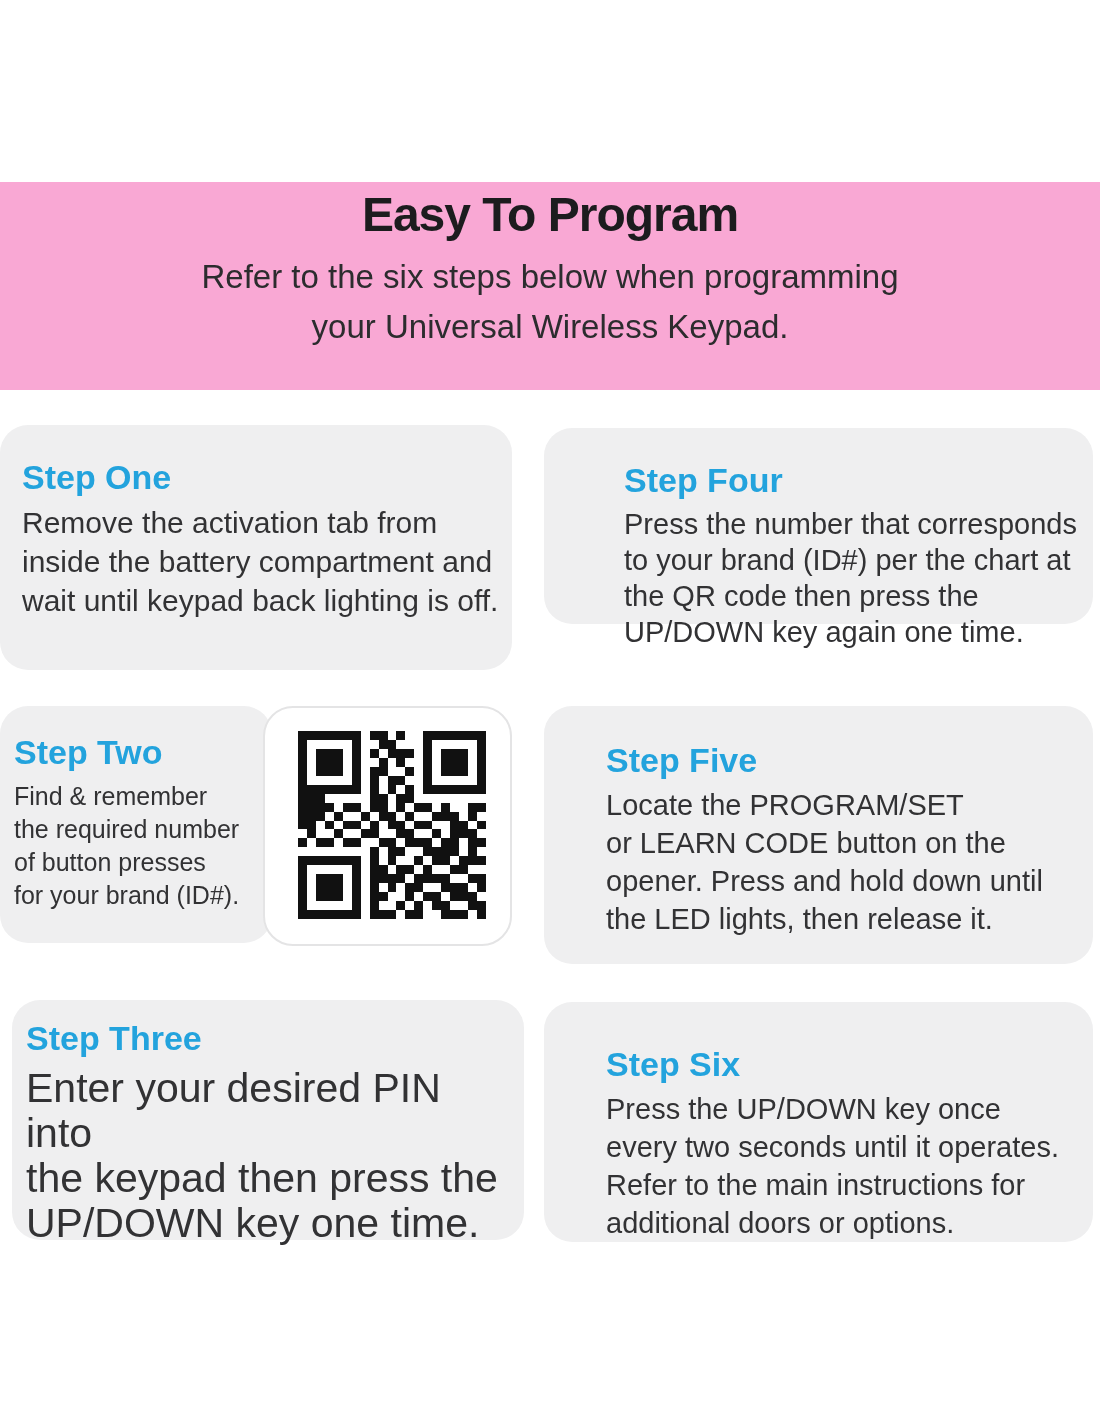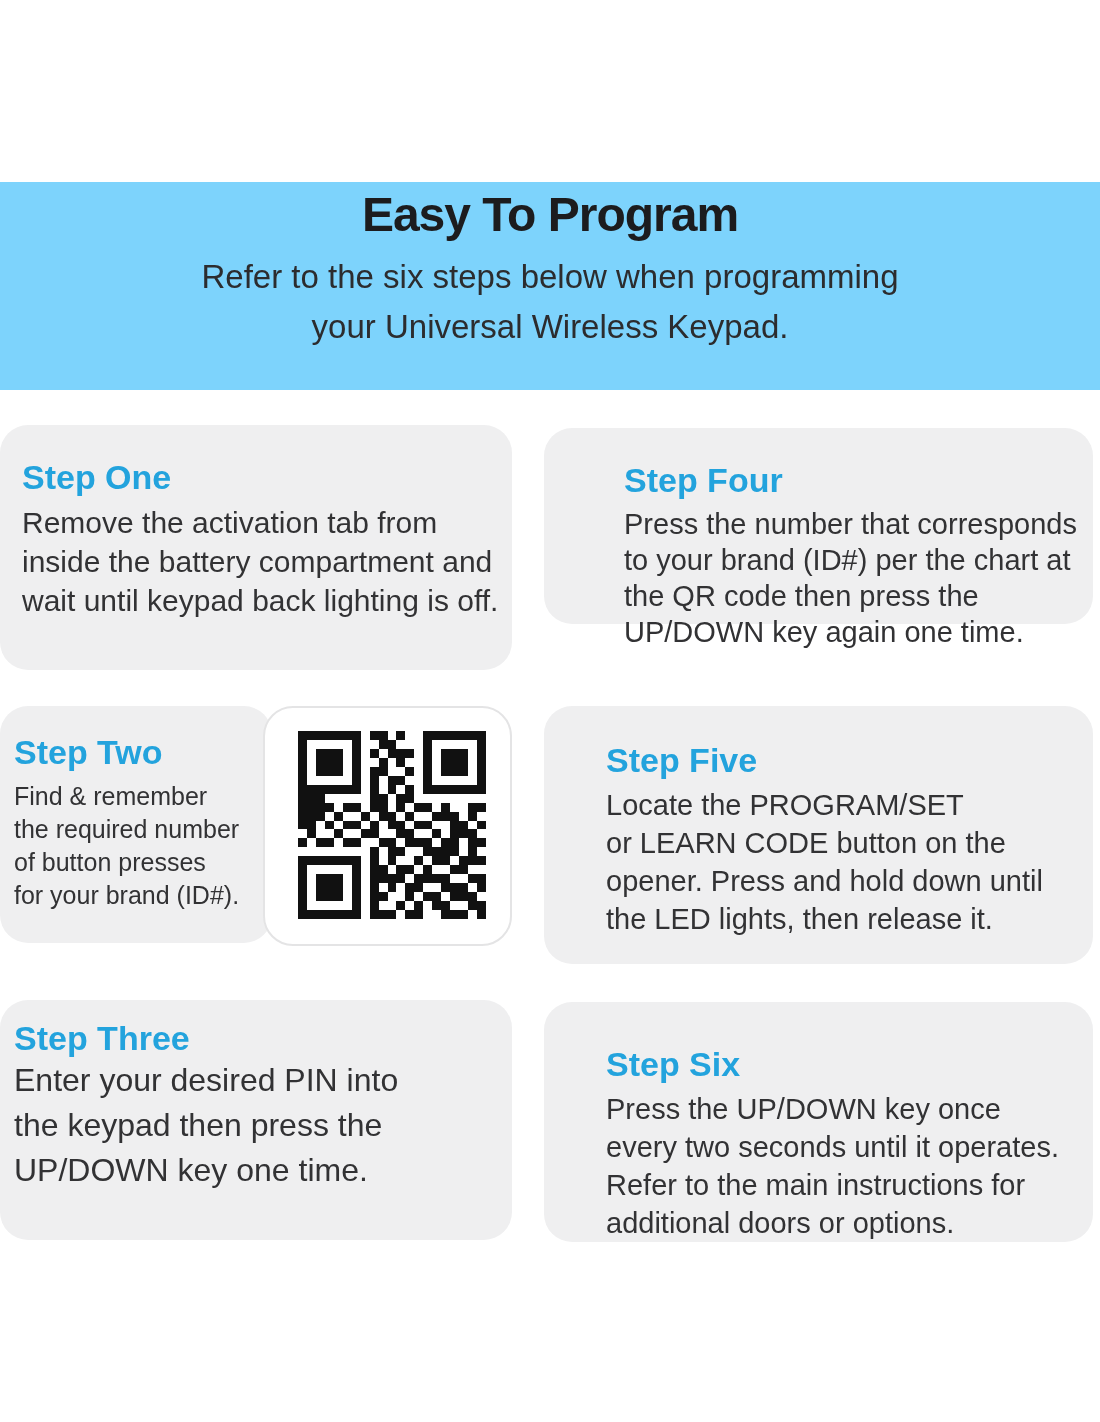--- a/index.html
+++ b/index.html
@@ -10,21 +10,21 @@
     background:#ffffff;
     overflow:hidden;
     font-family:"Liberation Sans", sans-serif;
     color:#323234;
   }
   
   .band{
     position:absolute;
     left:0; top:182px;
     width:1100px; height:208px;
-    background:#7dd3fc;
+    background:#f9a8d4;
     text-align:center;
   }
   .band h1{
     margin:4px 0 0 0;
     font-size:48px;
     line-height:58px;
     font-weight:bold;
     letter-spacing:-1px;
     color:#1c1c1e;
   }
@@ -51,22 +51,22 @@
   }
   .card p{
     margin:8px 0 0 0;
     white-space:pre-line;
     color:#323234;
   }
   .card-one  {left:0;    top:425px;  width:512px; height:245px; padding:34px 10px 0 22px;}
   .card-one p{font-size:30px; line-height:39px;}
   .card-two  {left:0;    top:706px;  width:272px; height:237px; padding:28px 6px 0 14px;}
   .card-two p{font-size:25px; line-height:33px; margin-top:10px;}
-  .card-three{left:0;    top:1000px; width:512px; height:240px; padding:20px 10px 0 14px;}
-  .card-three p{font-size:32px; line-height:45px; margin-top:2px;}
+  .card-three{left:12px;    top:1000px; width:512px; height:240px; padding:20px 10px 0 14px;}
+  .card-three p{font-size:41px; line-height:45px; margin-top:10px;}
   .card-four {left:544px; top:428px;  width:549px; height:196px; padding:34px 14px 0 80px;}
   .card-four p{font-size:29px; line-height:36px;}
   .card-five {left:544px; top:706px;  width:549px; height:258px; padding:36px 14px 0 62px;}
   .card-five p{font-size:29px; line-height:38px;}
   .card-six  {left:544px; top:1002px; width:549px; height:240px; padding:44px 28px 0 62px;}
   .card-six p{font-size:29px; line-height:38px;}
   
   .qr-card{
     position:absolute;
     left:263px; top:706px;

